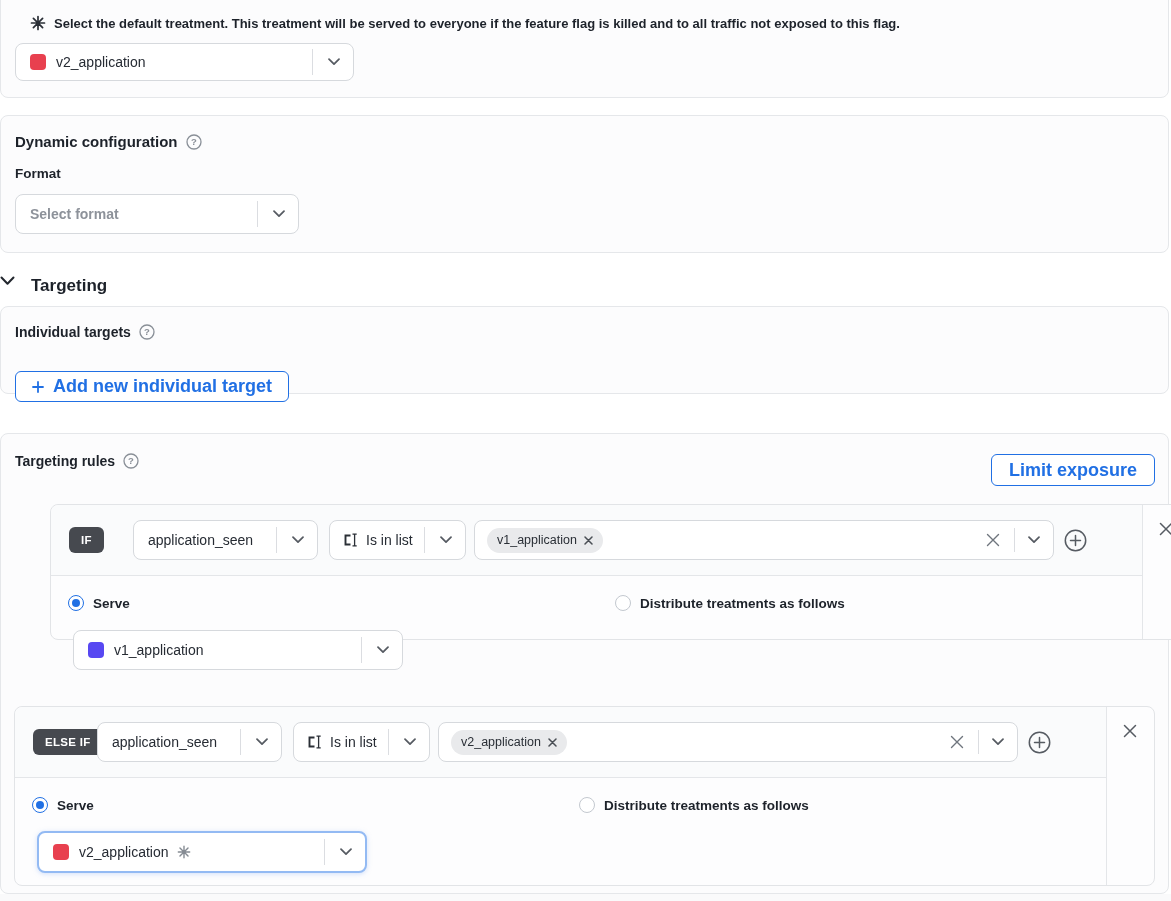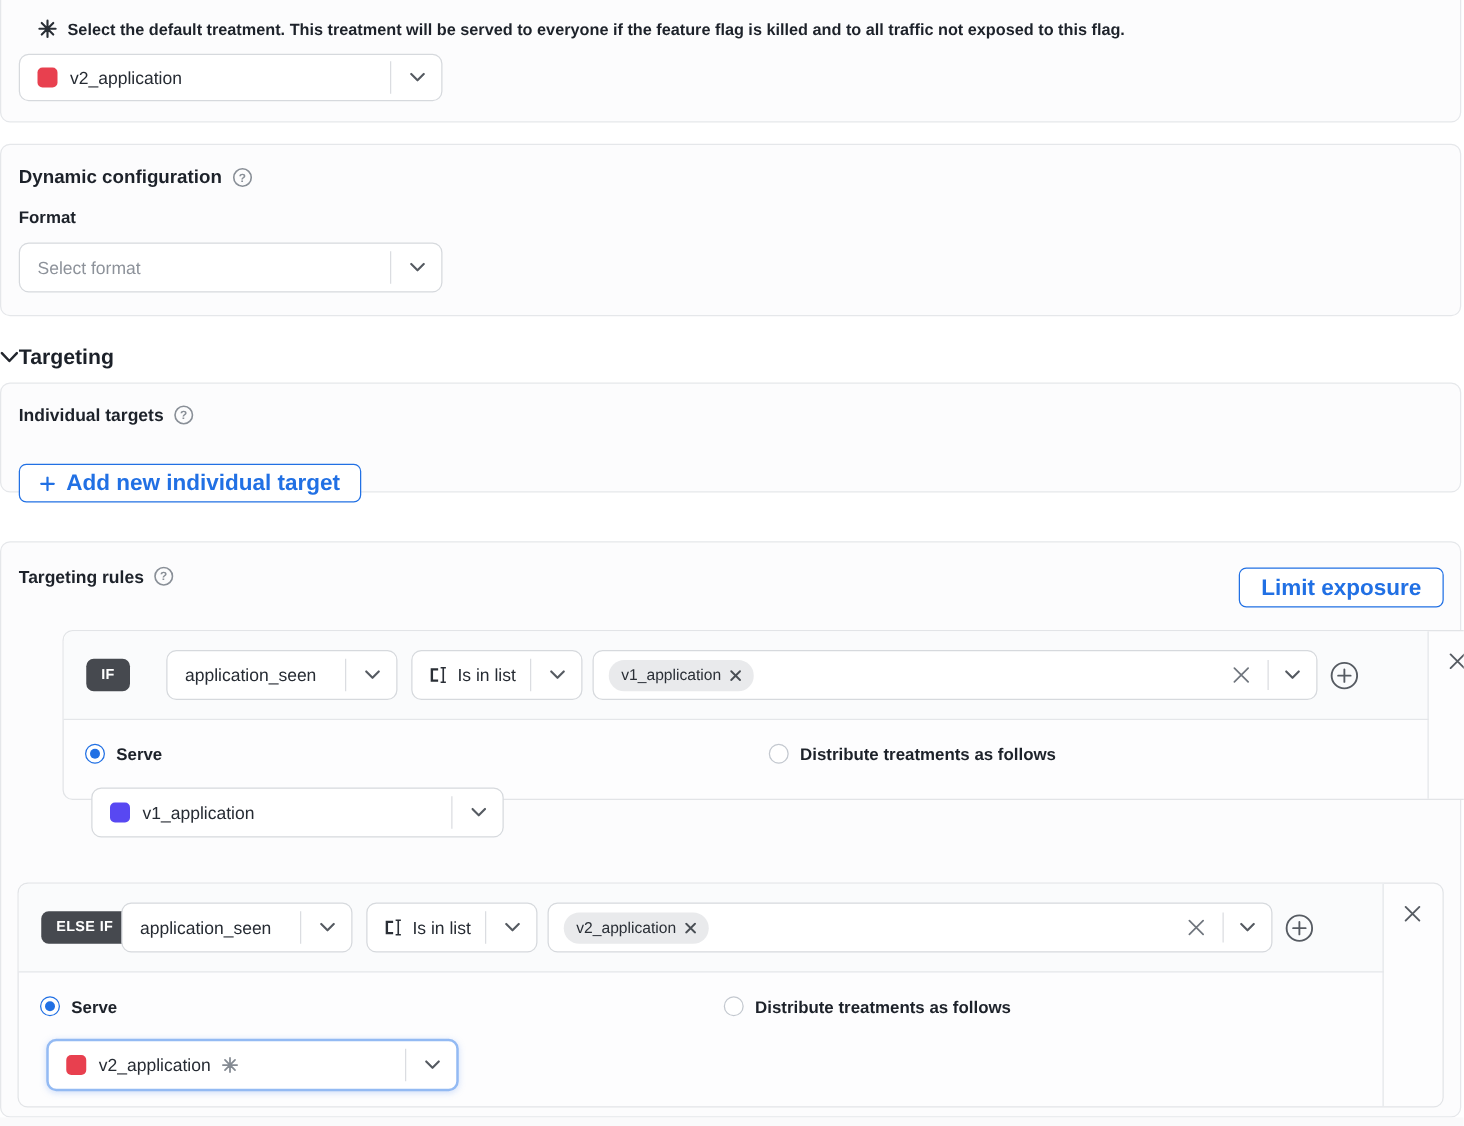--- a/index.html
+++ b/index.html
@@ -37,21 +37,21 @@
   .swatch { width:16px; height:16px; border-radius:4px; margin-right:10px; flex:0 0 auto; }
 
   .note-row { position:absolute; left:29px; top:28px; display:flex; align-items:center; gap:8px;text-align:center; }
   .note-text { font-size:13px; font-weight:bold; color:#1d222a; }
 
   .section-title-row { position:absolute; display:flex; align-items:center; gap:8px; }
   .title-lg { font-size:15px; font-weight:bold; color:#1d222a; }
   .title-md { font-size:14px; font-weight:bold; color:#1d222a; }
   .label-sm { position:absolute; font-size:13.5px; font-weight:bold; color:#1d222a; }
 
-  .targeting-header { position:absolute; left:0; top:276px; display:flex; align-items:center; gap:0; cursor:pointer; }
+  .targeting-header { position:absolute; left:0; top:276px; display:flex; gap:16px; cursor:pointer; }
   .targeting-title { font-size:17px; font-weight:bold; color:#1c2129; }
 
   .btn {
     display:inline-flex; align-items:center; justify-content:center;
     border-radius:6px; font-size:18px; font-weight:bold; cursor:pointer;
     white-space:nowrap;
   }
   .btn-outline-blue { background:#ffffff; border:1px solid #2170e4; color:#2170e4; }
   .btn-muted { background:#ebeced; border:1px solid #ebeced; color:#9ca2aa; cursor:default; }
   .add-target-btn { position:absolute; left:14px; top:64px; height:31px; padding:0 16px; gap:9px; }
@@ -139,21 +139,21 @@
 
   <section class="card card-b">
     <div class="section-title-row" style="left:14px; top:17px;">
       <span class="title-lg">Dynamic configuration</span>
       <svg width="16" height="16" viewBox="0 0 16 16">
         <circle cx="8" cy="8" r="7" fill="none" stroke="#898f97" stroke-width="1.3"></circle>
         <text x="8" y="11.4" font-size="9.5" font-weight="bold" fill="#898f97" text-anchor="middle">?</text>
       </svg>
     </div>
     <span class="label-sm" style="left:14px; top:50px;">Format</span>
-    <div class="select" style="left:14px; top:78px; width:339px; height:40px;">
+    <div class="select" style="left:14px; top:78px; width:284px; height:40px;font-weight:bold;">
       <span class="select-text placeholder">Select format</span>
       <span class="sel-divider"></span>
       <span class="chev">
         <svg width="12" height="8" viewBox="0 0 12 8">
             <path d="M1 1.2 L6 6.2 L11 1.2" stroke="#565b62" stroke-width="1.7" fill="none" stroke-linecap="round" stroke-linejoin="round"></path>
           </svg>
       </span>
     </div>
   </section>
 

